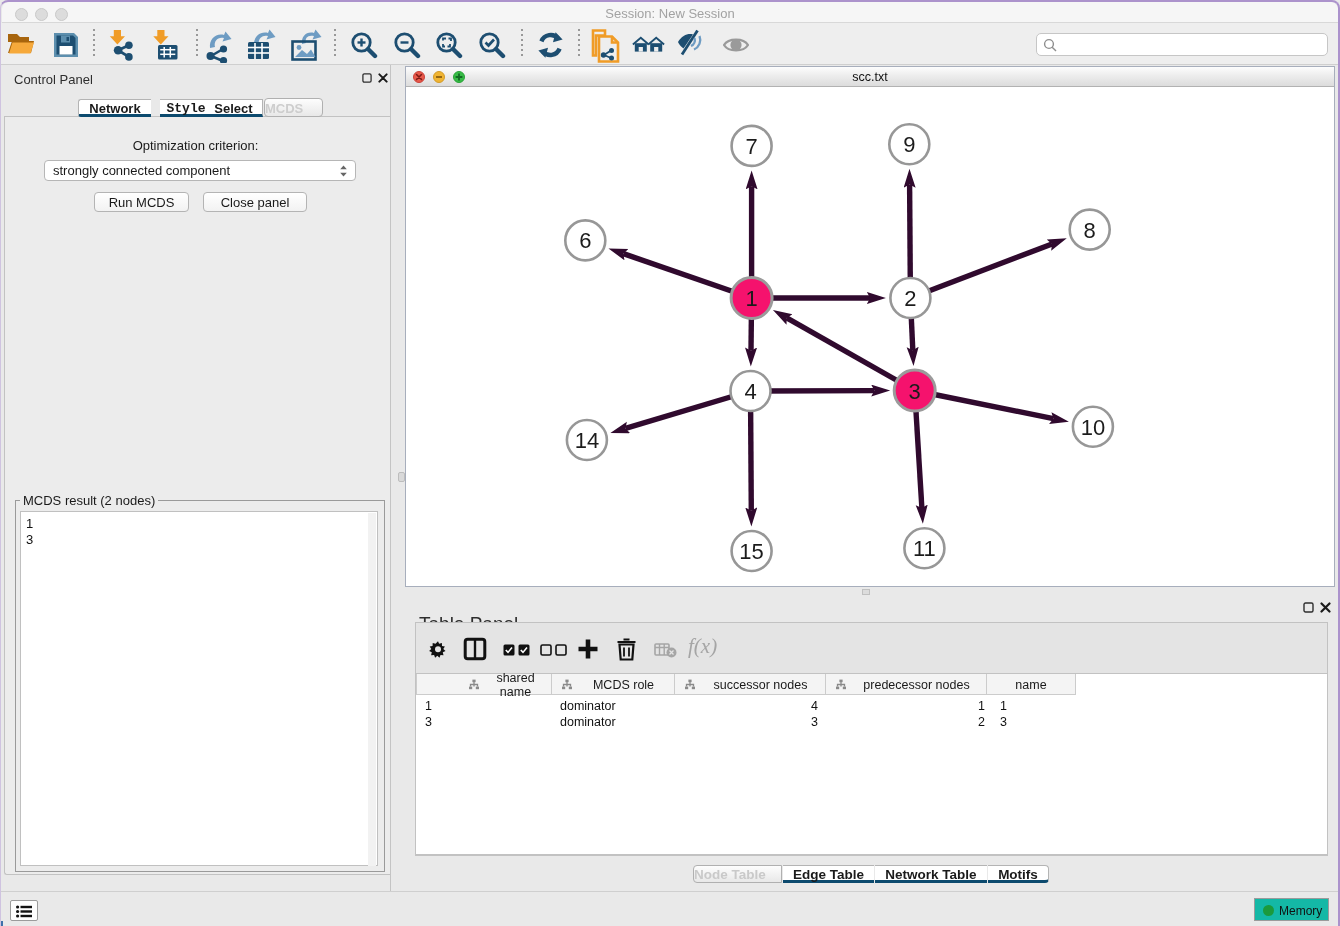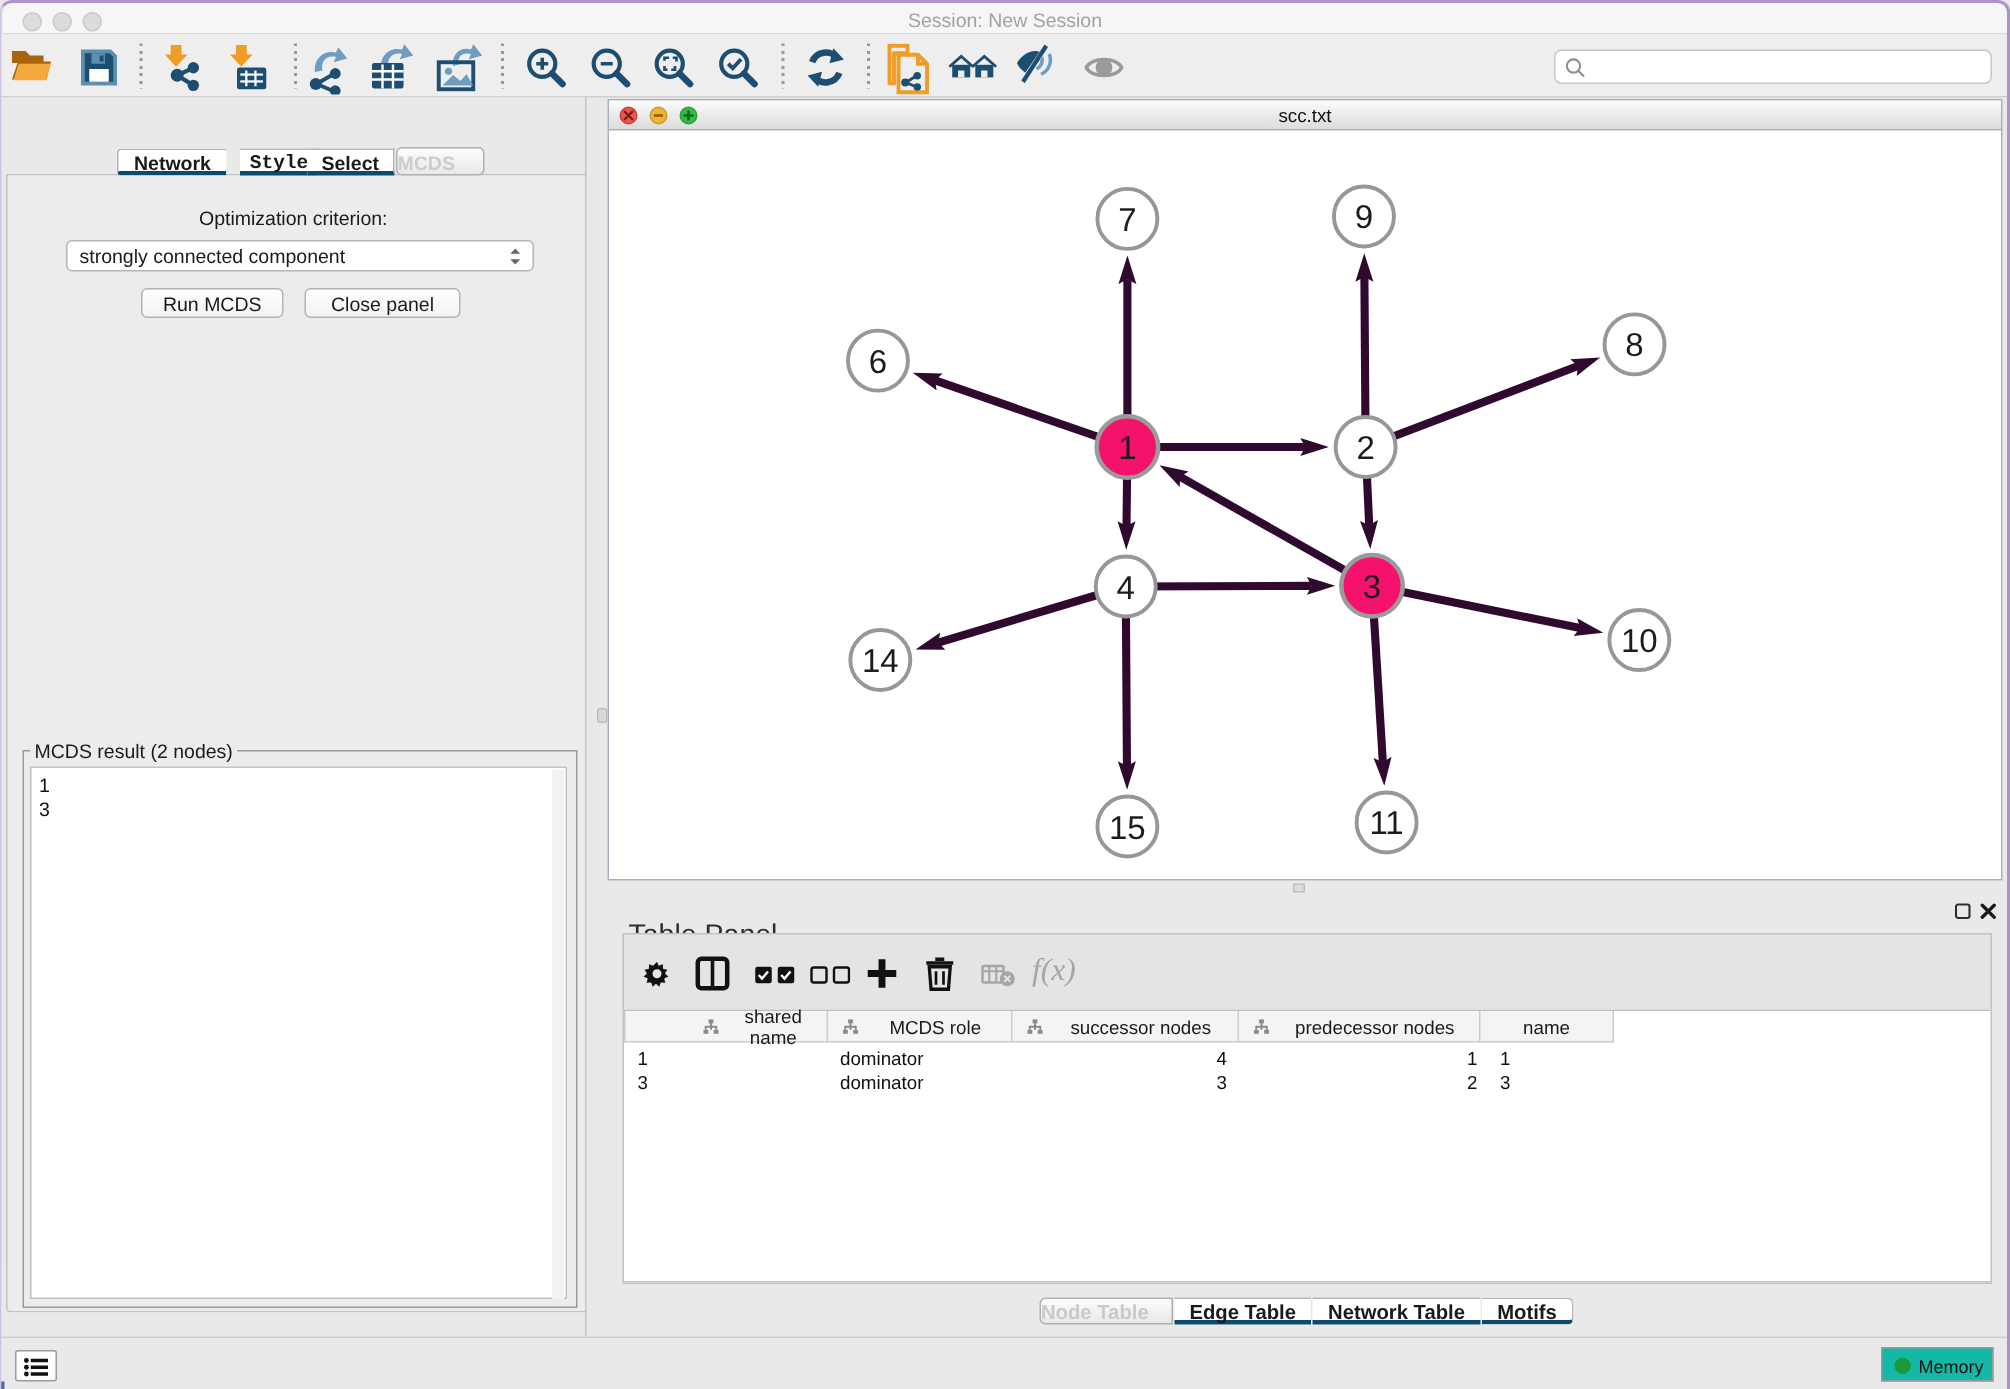--- a/index.html
+++ b/index.html
@@ -176,20 +176,29 @@
   </svg>
   <div id="searchbox">
       <svg style="position:absolute;left:6px;top:4px;" width="15" height="15" viewBox="0 0 15 15">
         <circle cx="6" cy="6" r="4.4" fill="none" stroke="#8e8e8e" stroke-width="1.4"></circle>
         <line x1="9.2" y1="9.2" x2="13" y2="13" stroke="#8e8e8e" stroke-width="1.4"></line>
       </svg>
     </div>
 </div>
 
 <div class="abs" id="cpanel">
+  <div id="cphead">
+    <span class="t">Control Panel</span>
+    <svg style="position:absolute;left:362px;top:8px;" width="10" height="10" viewBox="0 0 11 11">
+        <rect x="1" y="1" width="9" height="9" rx="1.5" fill="none" stroke="#2e2e2e" stroke-width="1.4"></rect>
+      </svg>
+    <svg style="position:absolute;left:378px;top:8px;" width="10" height="10" viewBox="0 0 11 11">
+        <path d="M1.5,1.5 L9.5,9.5 M9.5,1.5 L1.5,9.5" stroke="#1a1a1a" stroke-width="2.2" stroke-linecap="round"></path>
+      </svg>
+  </div>
   <div id="cpbody"></div>
   <div class="tabstrip" style="left:78px; top:34px; width:260px; height:20px;">
     <div class="tab" style="left:0; width:73px; border-left:1px solid #b4b4b4; border-radius:3px 0 0 3px;">Network</div>
     <div class="tab" style="left:82px; width:52px;font-family:Liberation Mono, monospace;">Style</div>
     <div class="tab" style="left:127px; width:58px; border-right:1px solid #b4b4b4;">Select</div>
     <div class="tabsel" style="left:186px; top:-1px; width:59px; height:19px; line-height:19px; font-size:13px;">MCDS</div>
   </div>
   <div class="abs" style="left:0; top:73px; width:391px; text-align:center; font-size:13px; color:#1a1a1a;">Optimization criterion:</div>
   <div class="abs" style="left:44px; top:95px; width:312px; height:21px; background:#fff; border:1px solid #b6b6b6; border-radius:4px; font-size:13px; color:#1a1a1a; line-height:19px; padding-left:8px;">strongly connected component
     <svg width="9" height="14" style="position:absolute; right:7px; top:3px;" viewBox="0 0 9 14">

